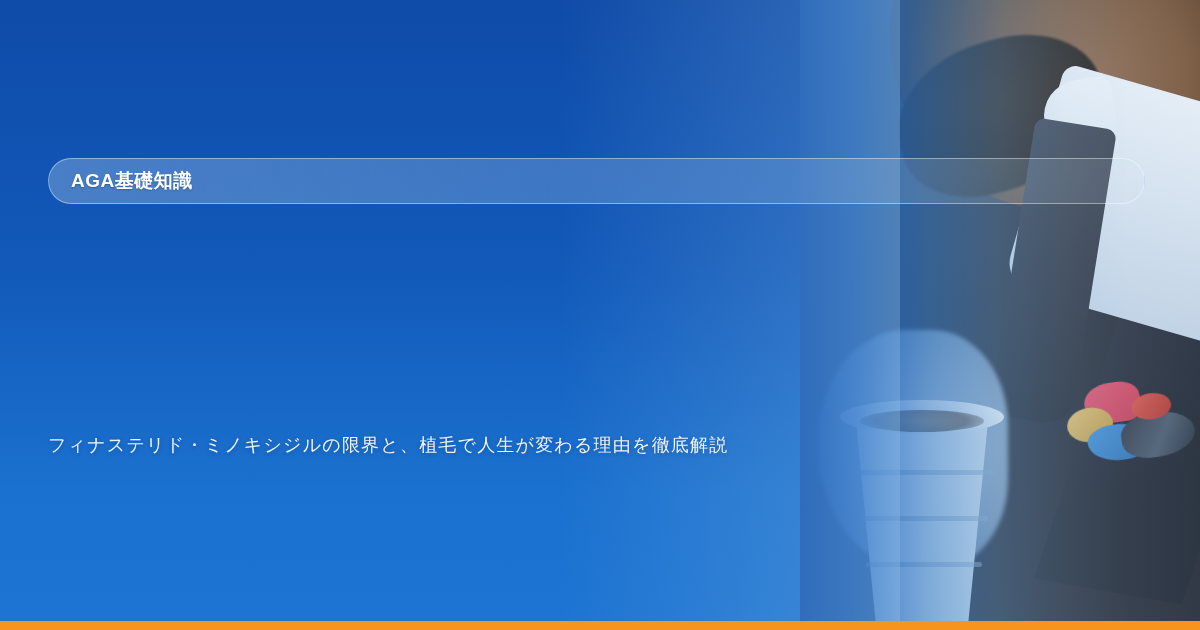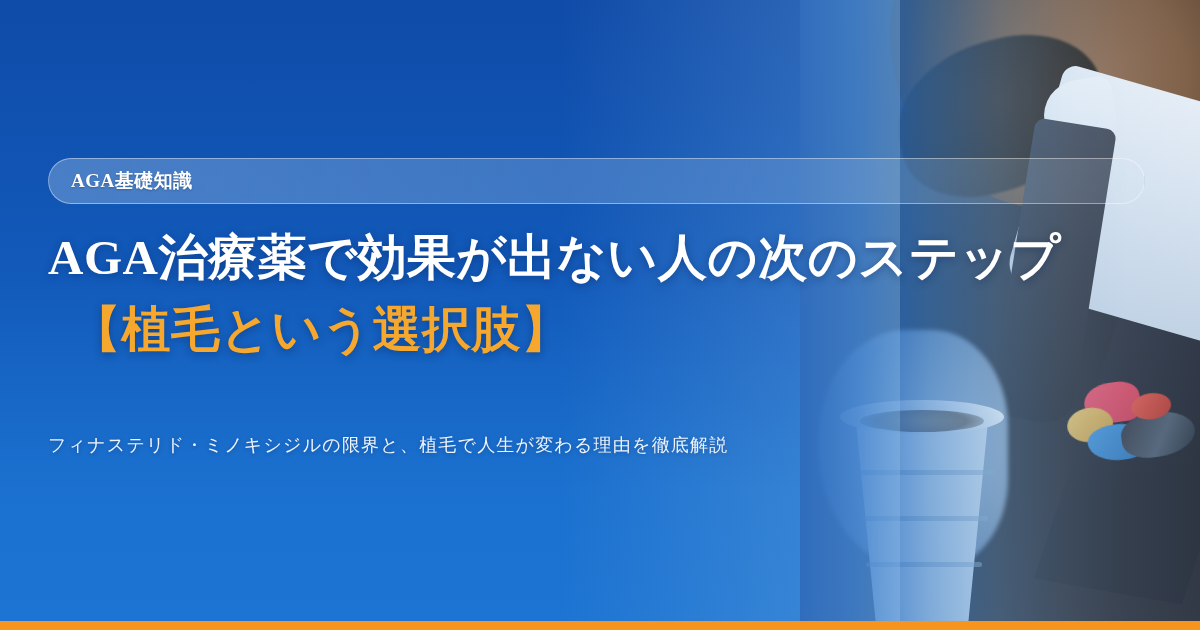--- a/index.html
+++ b/index.html
@@ -9,21 +9,20 @@
     overflow:hidden;
     background:#0f4ba8;
     font-family:"Liberation Sans","DejaVu Sans",sans-serif;
   }
 
   .eyecatch {
     position:relative;
     width:1200px; height:630px;
     overflow:hidden;
     background:#0c4a6e;
-    font-family:Liberation Serif, serif;
   }
 
   
   .photo {
     position:absolute;
     top:0; left:800px;
     width:400px; height:630px;
     overflow:hidden;
     background:#2a3344;
   }
@@ -304,22 +303,18 @@
 
   <div class="photo-overlay"></div>
   <div class="glow"></div>
 
   <div class="content">
 
     <div class="badge">
       <span class="badge-label">AGA基礎知識</span>
     </div>
 
-    <div class="title-block">
-      <div class="title-line1">AGA治療薬で効果が出ない人の次のステップ</div>
-      <div class="title-line2">【植毛という選択肢】</div>
-    </div>
 
     <div class="subtitle">フィナステリド・ミノキシジルの限界と、植毛で人生が変わる理由を徹底解説</div>
   </div>
 
   <div class="bottom-bar"></div>
 </div>
 
 </body></html>

